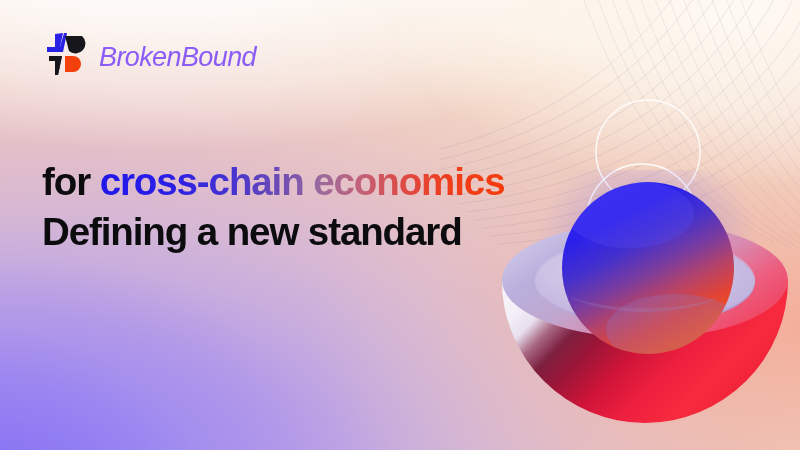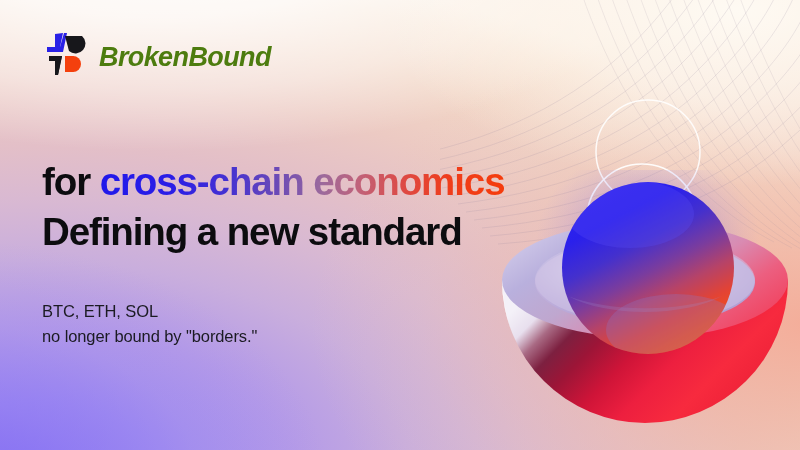--- a/index.html
+++ b/index.html
@@ -55,24 +55,24 @@
   .artwork { position:absolute; left:480px; top:170px; width:330px; height:290px; }
 
   
   .logo {
     position:absolute; left:42px; top:30px;
     display:flex; align-items:center; gap:11px;
   }
   .logo-mark { width:46px; height:48px; display:block; }
   .logo-word {
     font-size:27px;
-    font-weight:bold;
+    font-weight:normal;
     font-style:italic;
     letter-spacing:-0.6px;
-    color:#4d7c0f;
+    color:#8b5cf6;
     white-space:nowrap;
     margin-top:6px;
   }
 
   .headline {
     position:absolute; left:42px; top:157px;
     width:540px;
   }
   .hl-line {
     font-size:38.5px;
@@ -260,18 +260,14 @@
       <circle cx="31" cy="34" r="8" fill="#f4400d"></circle>
     </svg>
     <span class="logo-word">BrokenBound</span>
   </div>
 
   <div class="headline">
     <div class="hl-line"><span>for </span><span class="grad-text">cross-chain economics</span></div>
     <div class="hl-line">Defining a new standard</div>
   </div>
 
-  <div class="subtitle">
-    <span class="sub-line">BTC, ETH, SOL</span>
-    <span class="sub-line">no longer bound by "borders."</span>
-  </div>
 
 </div>
 
 </body></html>

